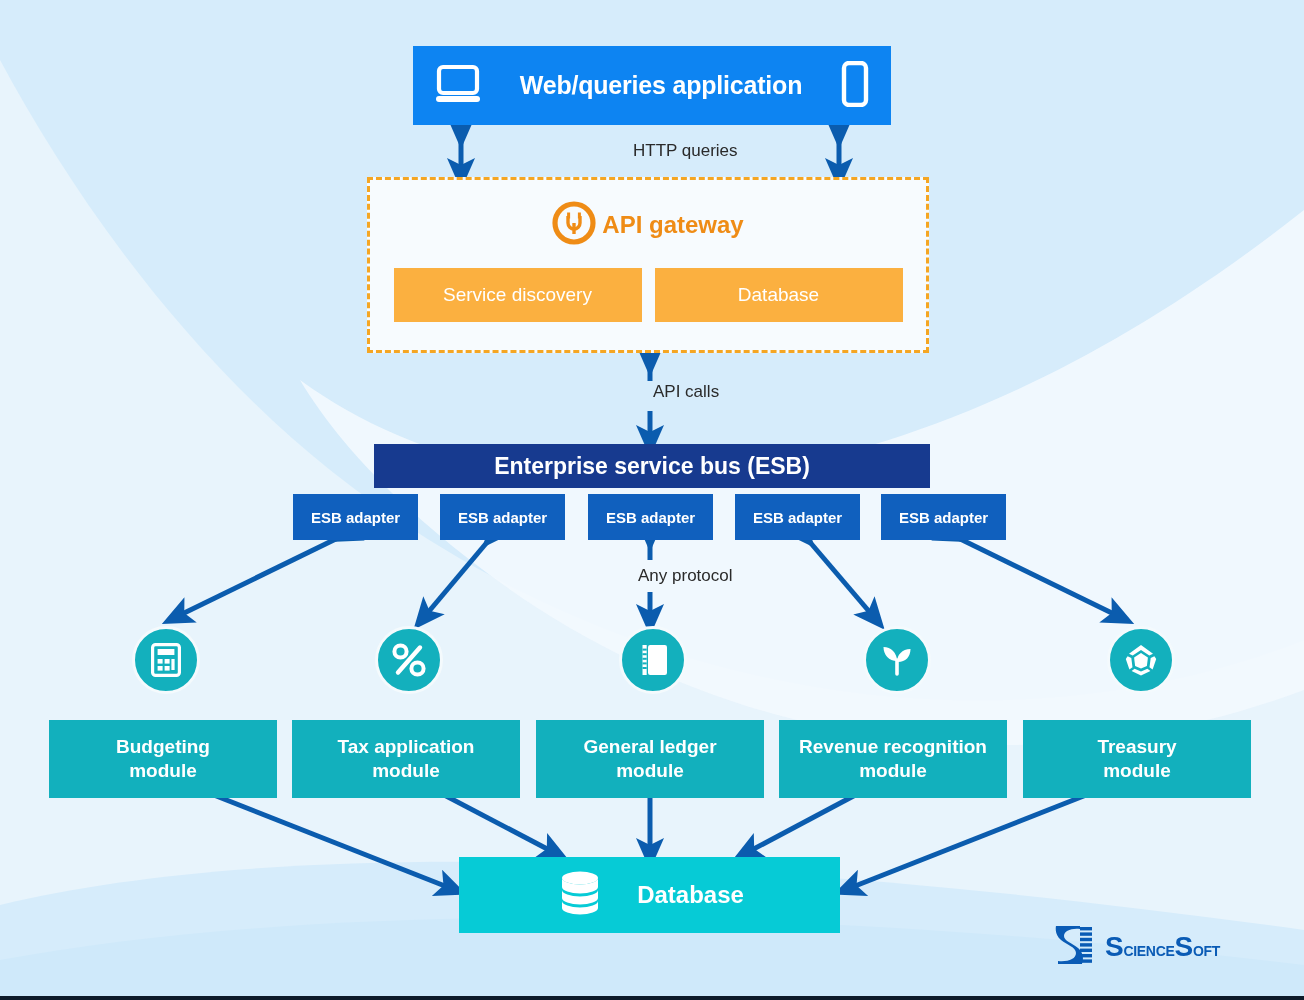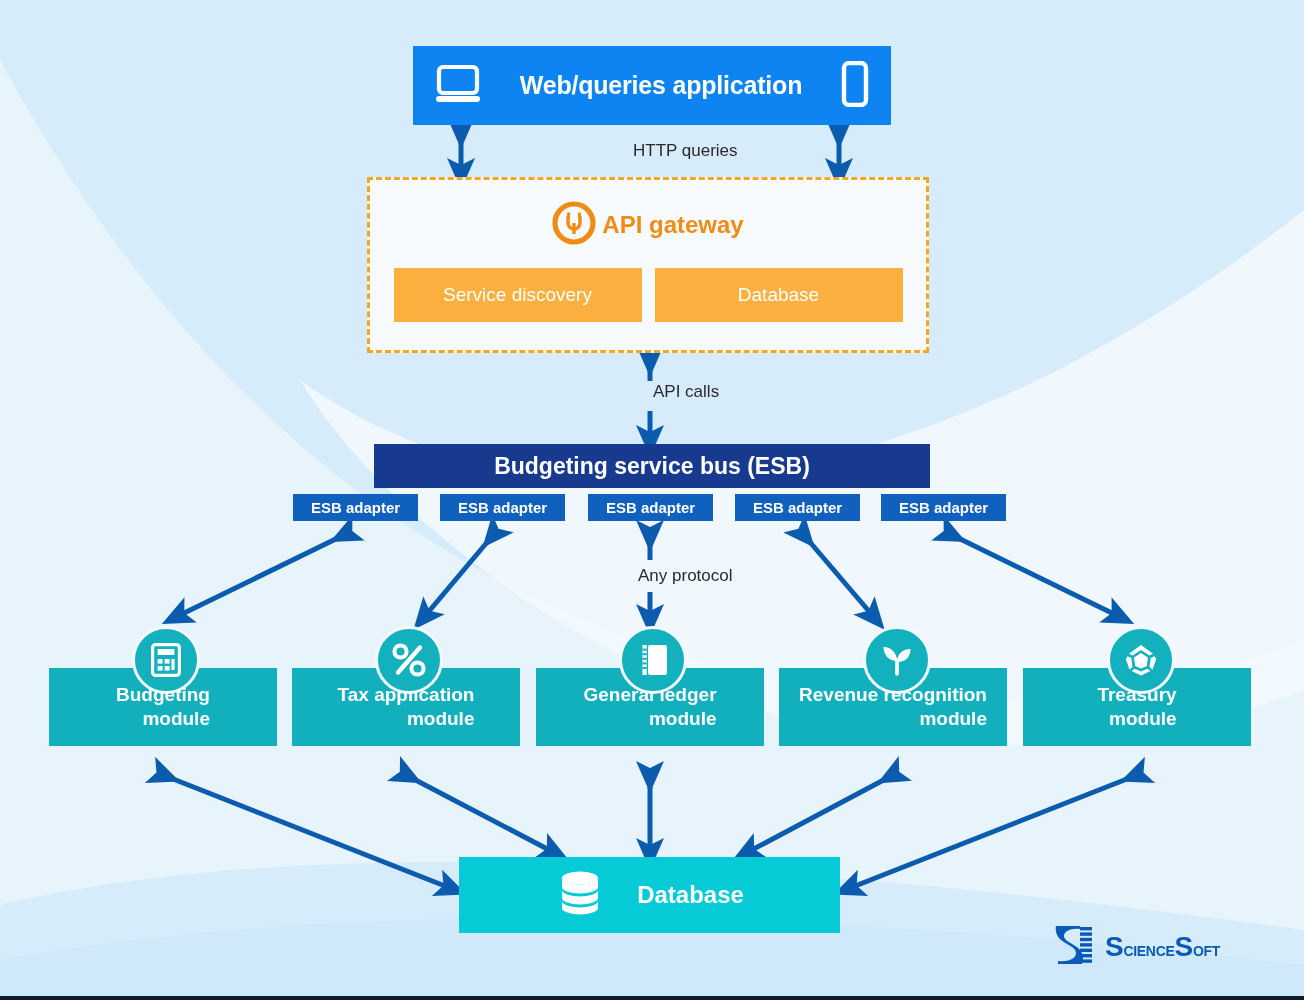--- a/index.html
+++ b/index.html
@@ -110,42 +110,42 @@
     font-weight: bold;
     display: flex;
     align-items: center;
     justify-content: center;
   }
   .esb-adapter {
     position: absolute;
     z-index: 4;
     top: 494px;
     width: 125px;
-    height: 27px;
+    height: 46px;
     background: #1060be;
     color: #ffffff;
     font-size: 15px;
     font-weight: bold;
     display: flex;
     align-items: center;
     justify-content: center;
   }
 
   
   .module {
     position: absolute;
     z-index: 3;
-    top: 668px;
+    top: 720px;
     height: 78px;
     background: #12b0bd;
     color: #ffffff;
     font-size: 19px;
     font-weight: bold;
     line-height: 1.26;
-    text-align: right;
+    text-align: center;
     display: flex;
     align-items: center;
     justify-content: center;
     padding: 0 6px;
     box-sizing: border-box;
   }
   .module-icon {
     position: absolute;
     z-index: 4;
     top: 626px;
@@ -278,21 +278,21 @@
     </div>
     <div id="apigw-sub">
       <div class="gw-box">Service discovery</div>
       <div class="gw-box">Database</div>
     </div>
   </div>
 
   <div class="edge-label" style="left:613px; top:382px;">API calls</div>
 
   <div class="node" id="esb">
-    <span>Budgeting service bus (ESB)</span>
+    <span>Enterprise service bus (ESB)</span>
   </div>
 
   <div class="esb-adapter" style="left:293px;">ESB adapter</div>
   <div class="esb-adapter" style="left:440px;">ESB adapter</div>
   <div class="esb-adapter" style="left:588px;">ESB adapter</div>
   <div class="esb-adapter" style="left:735px;">ESB adapter</div>
   <div class="esb-adapter" style="left:881px;">ESB adapter</div>
 
   <div class="edge-label" style="left:598px; top:566px;">Any protocol</div>
 

